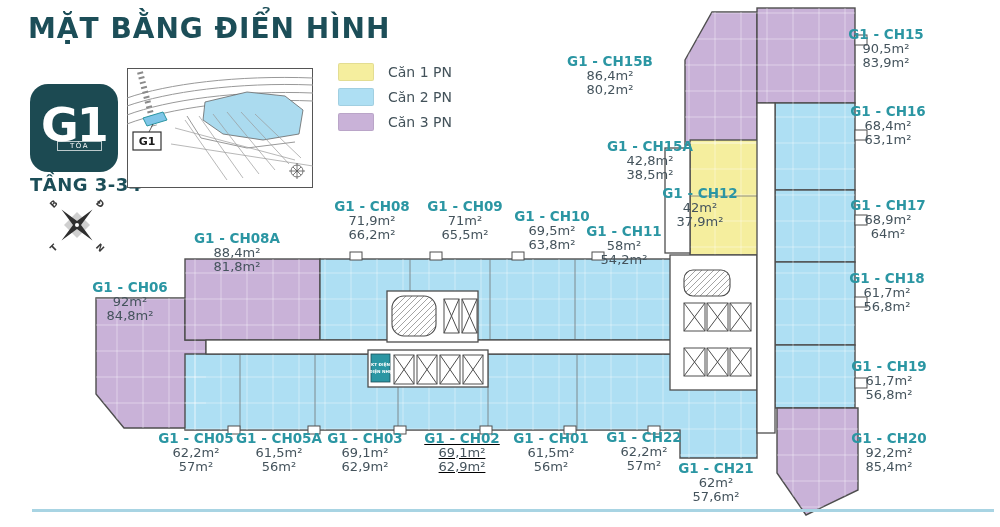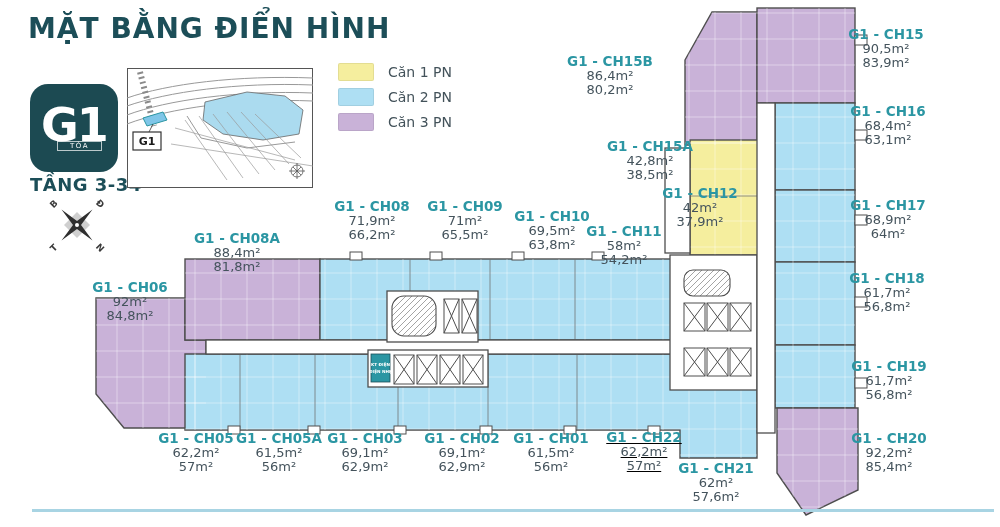--- a/index.html
+++ b/index.html
@@ -300,31 +300,31 @@
       <div class="unit-label" style="left: 279px; top: 431px;">
         <div class="unit-name">G1 - CH05A</div>
         <div class="unit-area">61,5m²</div>
         <div class="unit-area">56m²</div>
       </div>
       <div class="unit-label" style="left: 365px; top: 431px;">
         <div class="unit-name">G1 - CH03</div>
         <div class="unit-area">69,1m²</div>
         <div class="unit-area">62,9m²</div>
       </div>
-      <div class="unit-label" style="left: 462px; top: 431px;">
+      <div class="unit-label" style="left: 462px; top: 431px; text-decoration: underline;">
         <div class="unit-name">G1 - CH02</div>
         <div class="unit-area">69,1m²</div>
         <div class="unit-area">62,9m²</div>
       </div>
       <div class="unit-label" style="left: 551px; top: 431px;">
         <div class="unit-name">G1 - CH01</div>
         <div class="unit-area">61,5m²</div>
         <div class="unit-area">56m²</div>
       </div>
-      <div class="unit-label" style="left: 644px; top: 430px; text-decoration: underline;">
+      <div class="unit-label" style="left: 644px; top: 430px;">
         <div class="unit-name">G1 - CH22</div>
         <div class="unit-area">62,2m²</div>
         <div class="unit-area">57m²</div>
       </div>
     </div>
 
   <div class="bottom-rule"></div>
 </div>
 
 </body></html>

